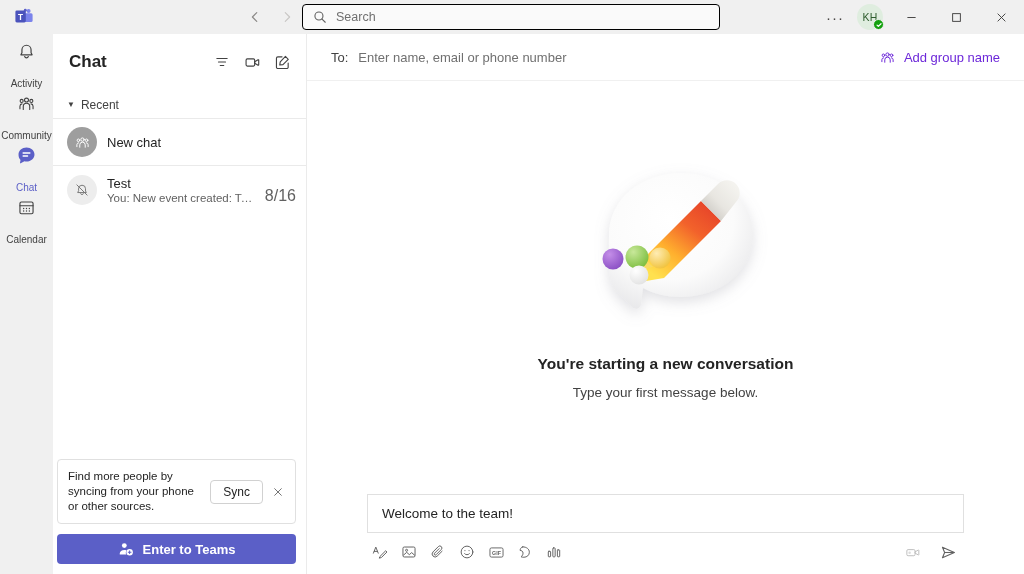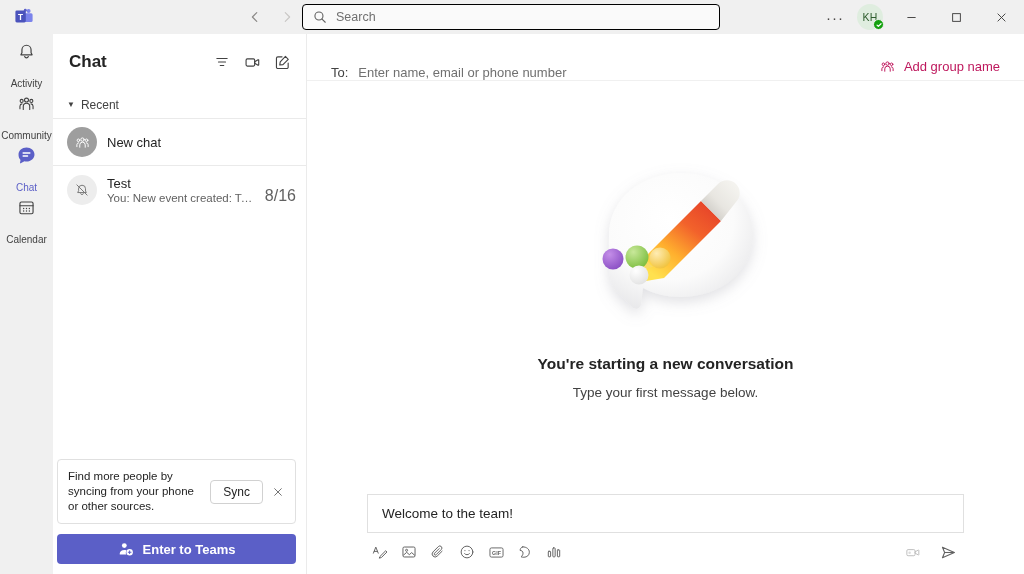--- a/index.html
+++ b/index.html
@@ -124,31 +124,31 @@
   .sync-x { width: 18px; height: 18px; display: flex; align-items: center; justify-content: center; color: #616161; cursor: pointer; }
   .invite-btn {
     width: 100%; height: 30px; background: #5b5fc7; color: #fff; border: none; border-radius: 4px;
     display: flex; align-items: center; justify-content: center; gap: 9px; font-size: 13px;
     font-weight: bold; cursor: pointer; font-family: inherit;
   }
 
   
   .main { flex: 1; background: #fff; display: flex; flex-direction: column; min-width: 0; }
   .to-bar {
-    height: 47px; min-height: 47px; display: flex; align-items: flex-end; padding: 0 16px 0 24px;
+    height: 47px; min-height: 47px; display: flex; align-items: center; padding: 0 16px 0 24px;
     border-bottom: 1px solid #f0f0f0;
   }
   .to-label { font-size: 13px; color: #424242; margin-right: 10px; }
   .to-input {
     flex: 1; border: none; outline: none; font-size: 13px; color: #242424;
     font-family: inherit; background: transparent;
   }
   .to-input::placeholder { color: #707070; }
   .grp-btn {
-    display: flex; align-items: center; gap: 8px; font-size: 13px; color: #be185d;
+    display: flex; align-items: center; gap: 8px; font-size: 13px; color: #6d28d9;
     cursor: pointer; padding: 5px 8px; border-radius: 4px; white-space: nowrap;
   }
 
   .canvas { flex: 1; display: flex; flex-direction: column; align-items: center; justify-content: center; padding-bottom: 24px; }
   .hero { width: 240px; height: 190px; margin-bottom: 14px; }
   .hero svg { display: block; width: 100%; height: 100%; }
   .hero-title { font-size: 15.5px; font-weight: bold; color: #242424; margin-bottom: 12px; }
   .hero-sub { font-size: 13.5px; color: #424242; }
 
   

